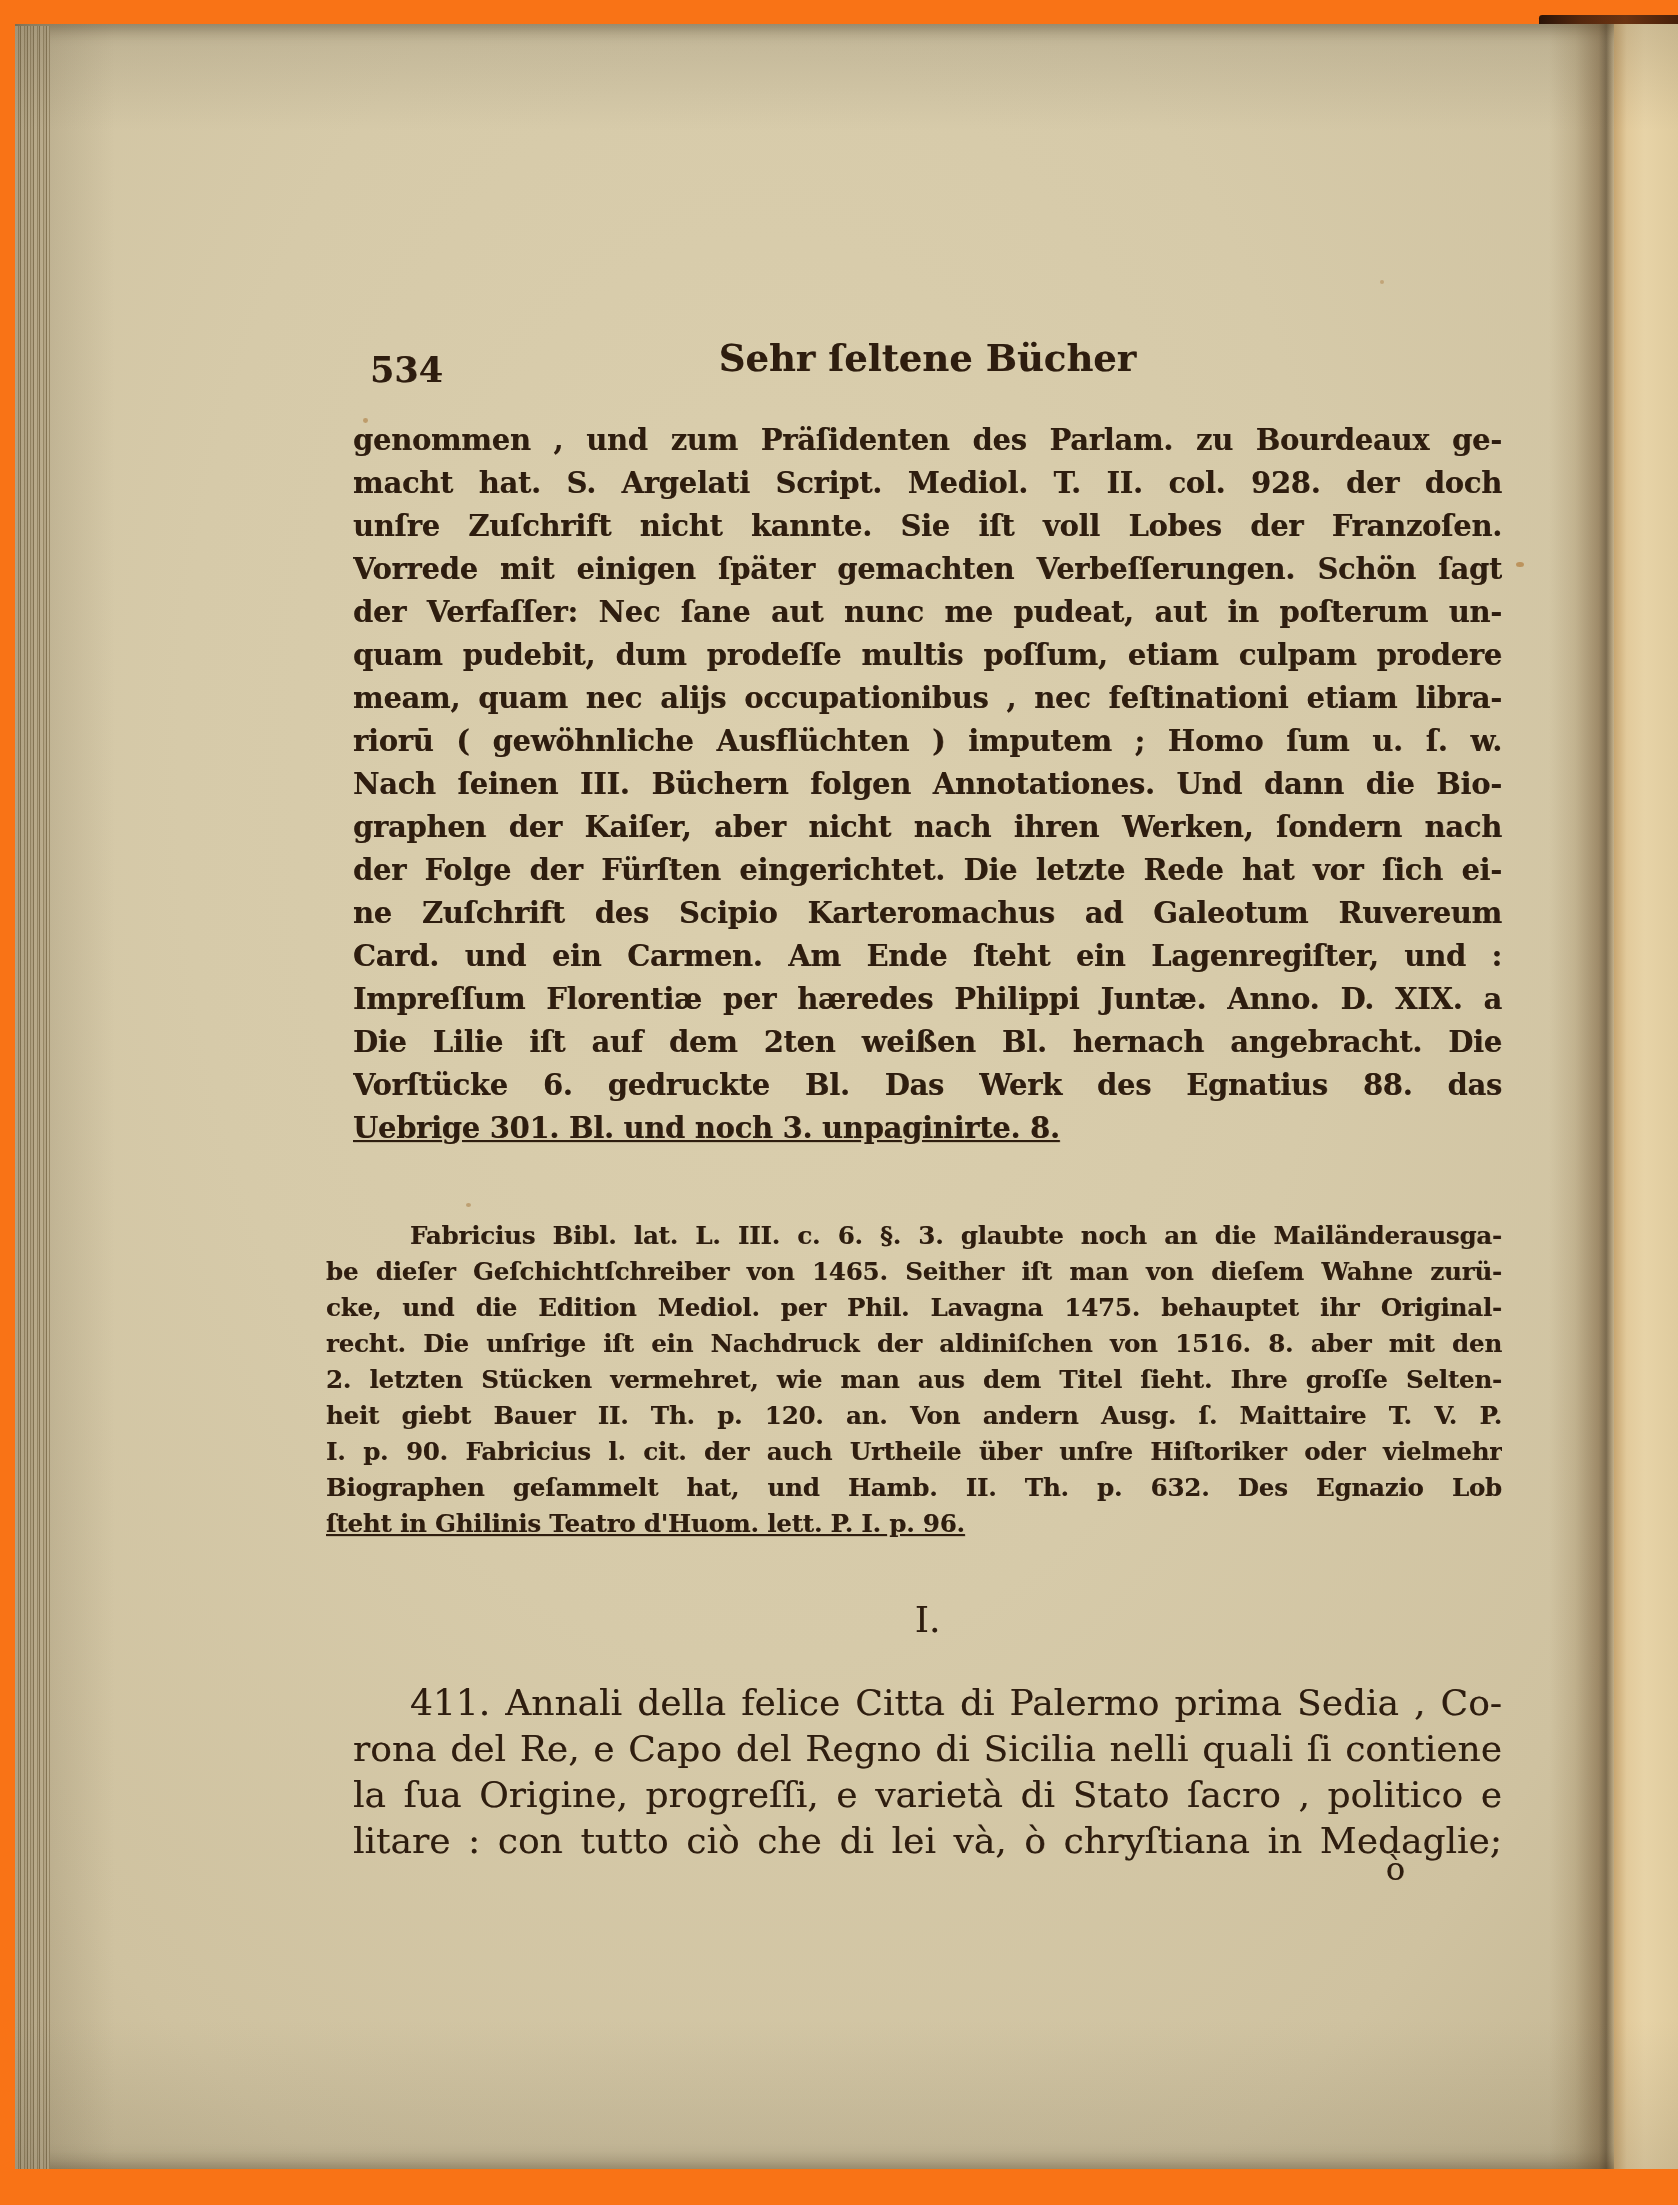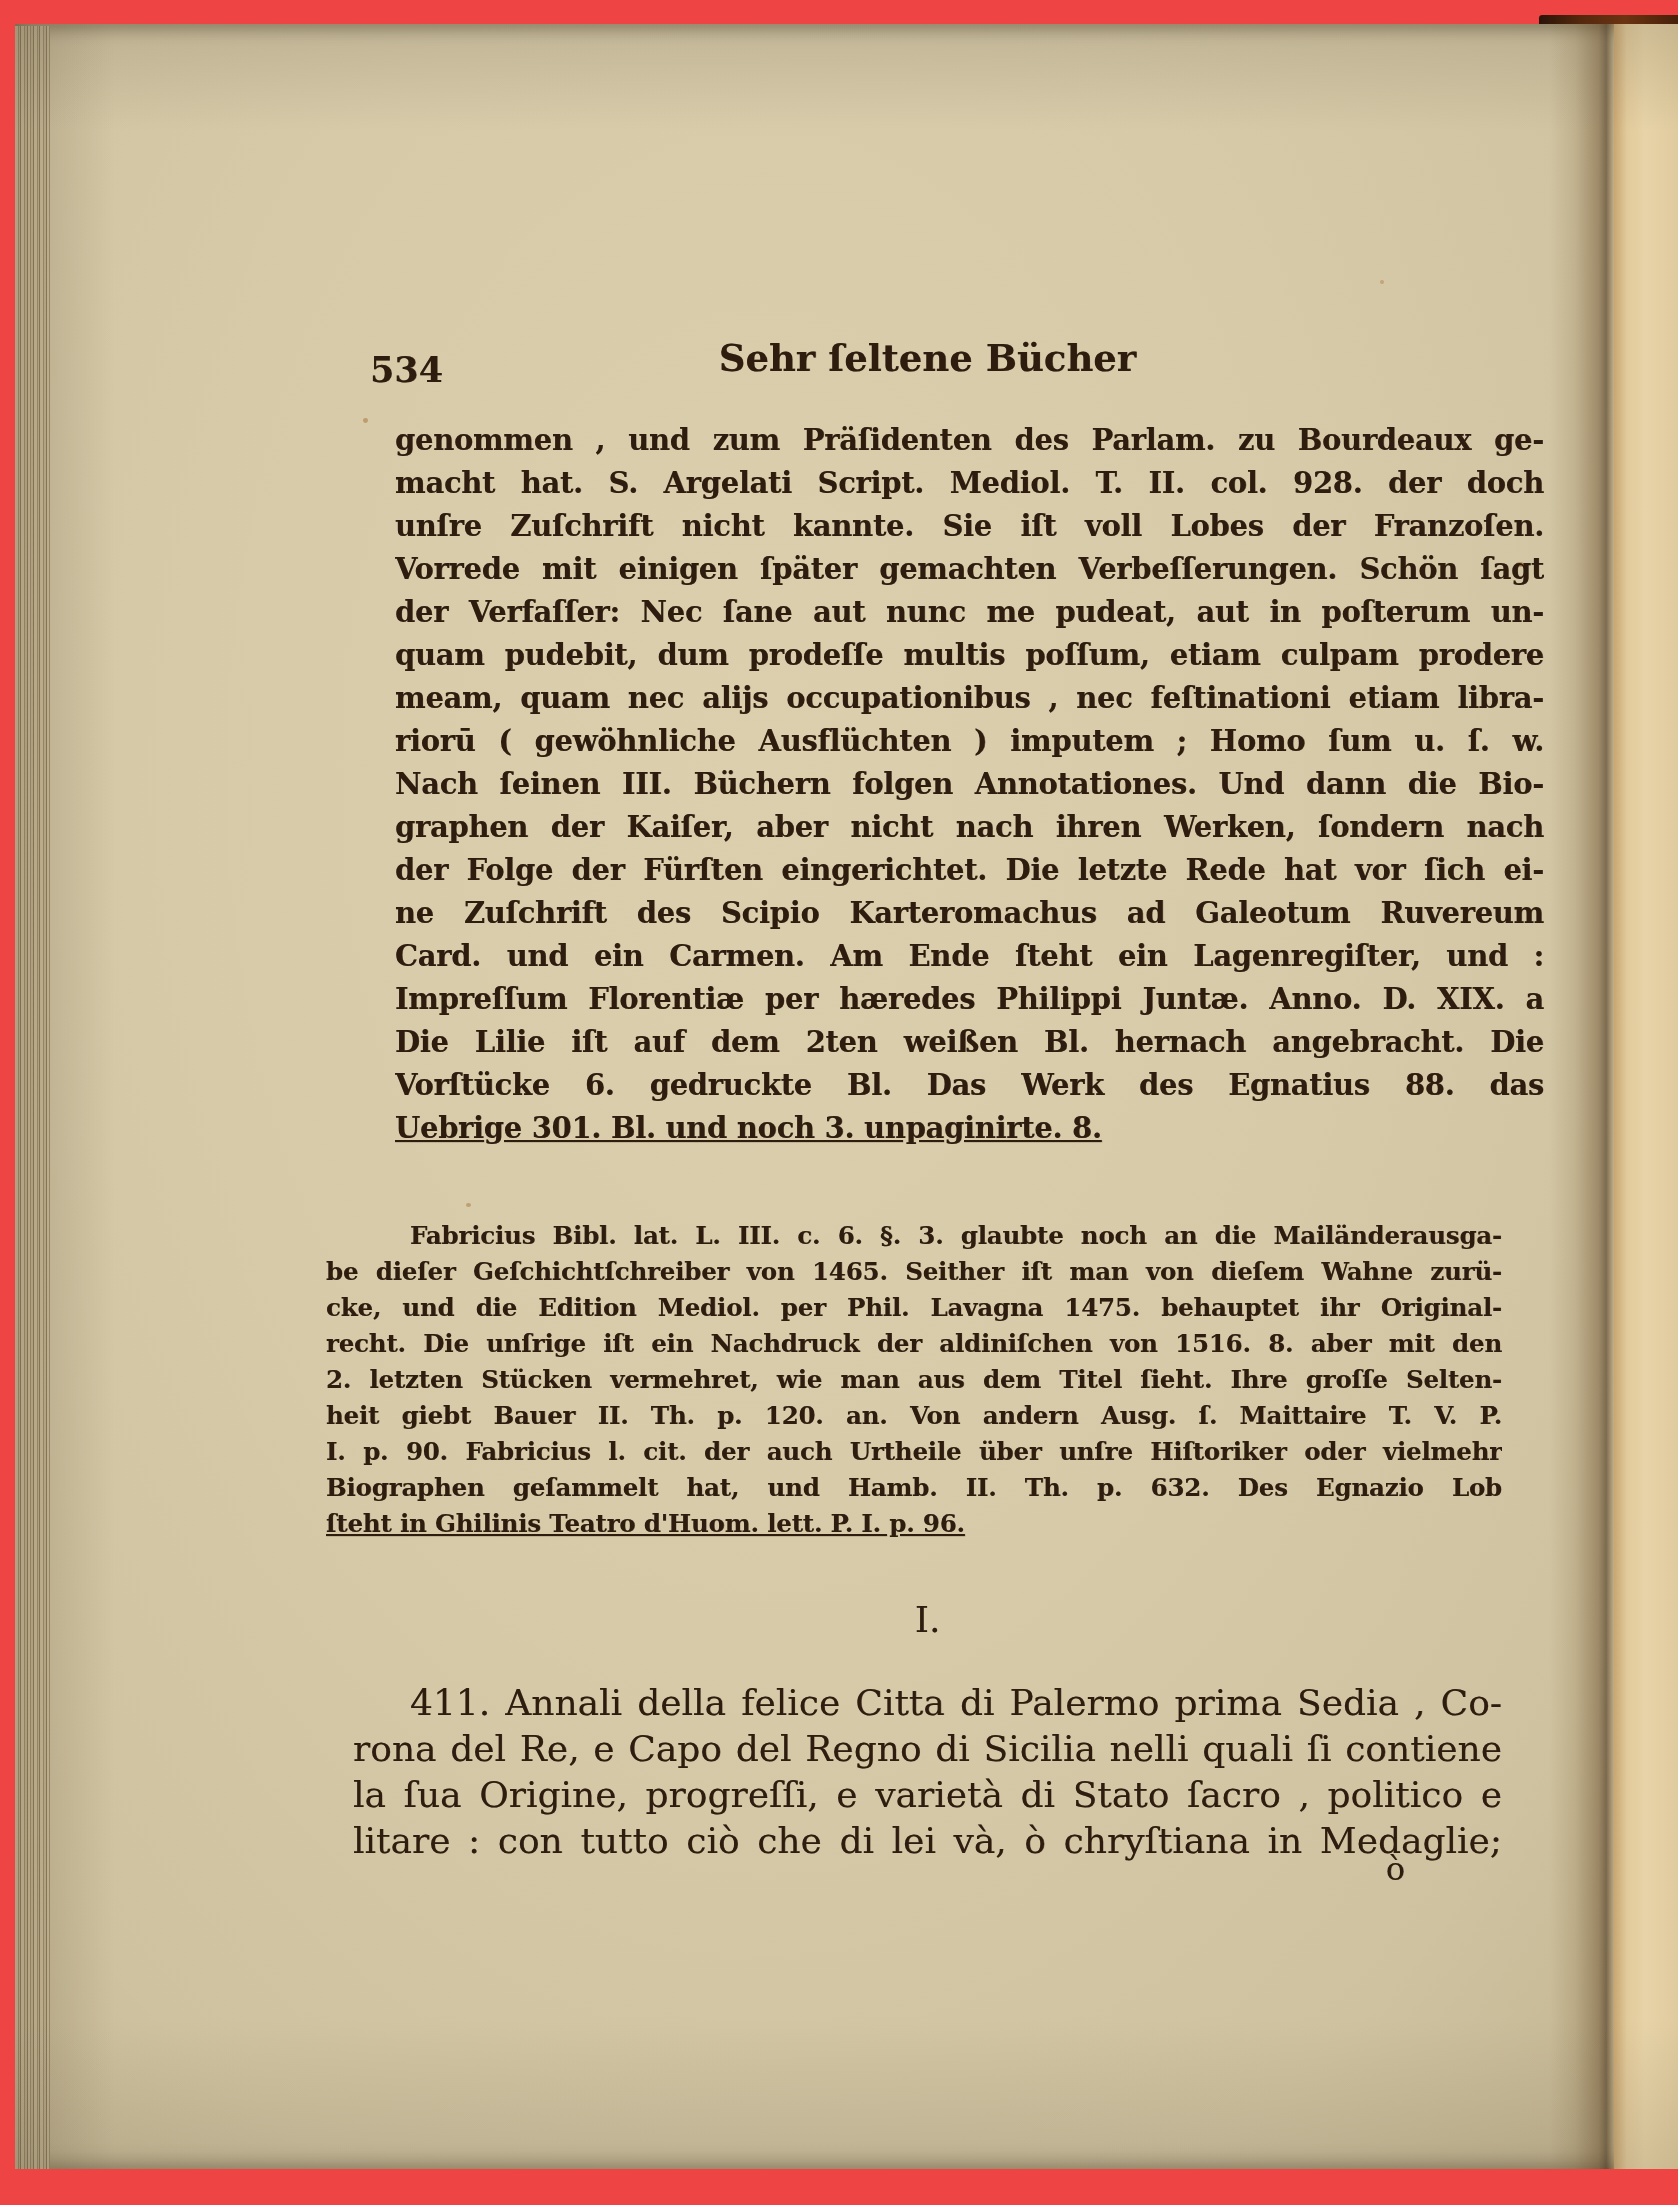--- a/index.html
+++ b/index.html
@@ -1,20 +1,20 @@
 <!DOCTYPE html>
 <html style="font-size:8.7px"><head>
 <meta charset="utf-8">
 <title>Book page scan</title>
 <style>
   html, body { margin:0; padding:0; background:#090603; }
   body { width:1678px; height:2205px; position:relative;
          font-family:"DejaVu Serif", serif; overflow:hidden; }
 
-  .photo { position:absolute; inset:0; background:#ef4444; }
+  .photo { position:absolute; inset:0; background:#f97316; }
 
   
   .cover-strip { position:absolute; left:1539px; top:15px; width:139px; height:32px;
     background:linear-gradient(90deg,#2a1408 0%,#55280e 30%,#6b3312 62%,#47200a 100%);
     border-radius:3.3px 0 0 1.6px; }
 
   
   .page { position:absolute; left:15px; top:24px; width:1663px; height:2145px;
     background:
       radial-gradient(ellipse at 45% 35%, #dbcfae 0%, #d6caa9 45%, #cfc2a0 78%, #c2b490 100%);
@@ -48,21 +48,21 @@
   .speck { position:absolute; border-radius:50%; pointer-events:none; }
 
   
   .ink { color:#2e1d0f; text-shadow:0.3px 0.3px 0.4px rgba(46,29,15,.5); }
 
   .pagenum { position:absolute; left:370px; top:352px; font-size:35px; font-weight:bold;
              line-height:1; }
   .running-title { position:absolute; left:353px; top:340px; width:1149px;
              text-align:center; font-size:37px; font-weight:bold; line-height:1; }
 
-  .body-block { position:absolute; left:353px; top:419px; width:1149px;margin-left:42px; }
+  .body-block { position:absolute; left:353px; top:419px; width:1149px; }
   .bline { height:43px; line-height:43px; font-size:29px; font-weight:bold;
            letter-spacing:-0.3px; text-align:justify; text-align-last:justify;
            overflow:hidden; white-space:normal; }
 
   .foot-block { position:absolute; left:326px; top:1218px; width:1176px; }
   .fline { height:36px; line-height:36px; font-size:24.5px; font-weight:bold;
            letter-spacing:-0.2px; text-align:justify; text-align-last:justify;
            overflow:hidden; }
   .fline.first { text-indent:84px; }
 

